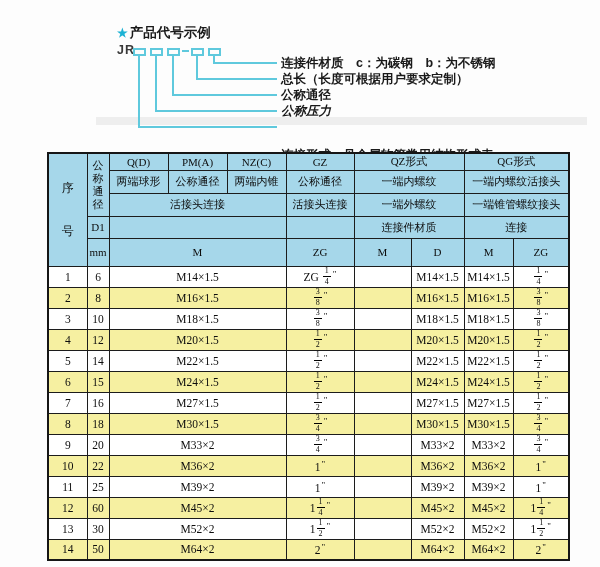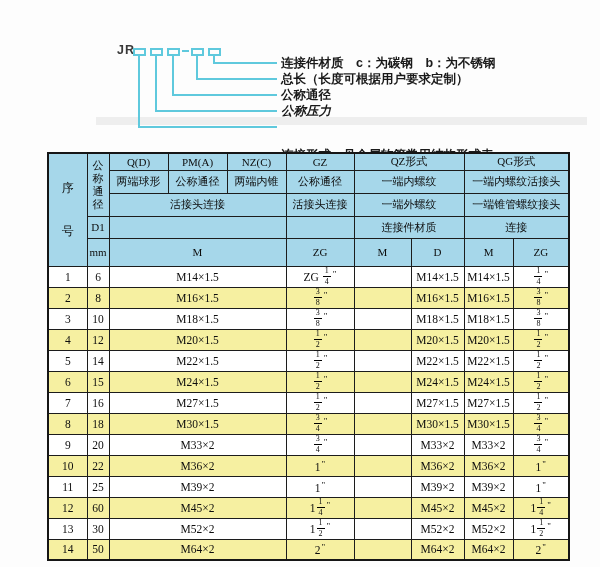--- a/index.html
+++ b/index.html
@@ -55,20 +55,23 @@
   .frac .fd { display:block; font-size:8px; border-top:1px solid #000; padding:1px 2px 0; }
   .inch { font-size:9px; vertical-align:4px; margin-left:1px; }
 </style>
 </head>
 <body>
 
 <div id="page">
 
   <div class="scan-strip" style="left:96px; top:117px; width:491px; height:8px;"></div>
 
+  <div id="code-heading">
+    <span class="star">★</span><span>产品代号示例</span>
+  </div>
   <div id="code-prefix">JR</div>
 
   <span class="code-box" style="left:133px;"></span>
   <span class="code-box" style="left:150px;"></span>
   <span class="code-box" style="left:167px;"></span>
   <span class="code-sep" style="left:182px;"></span>
   <span class="code-box" style="left:191px;"></span>
   <span class="code-box" style="left:208px;"></span>
 
   <div class="cline v" style="left:213px; top:56px; height:8px;"></div>

